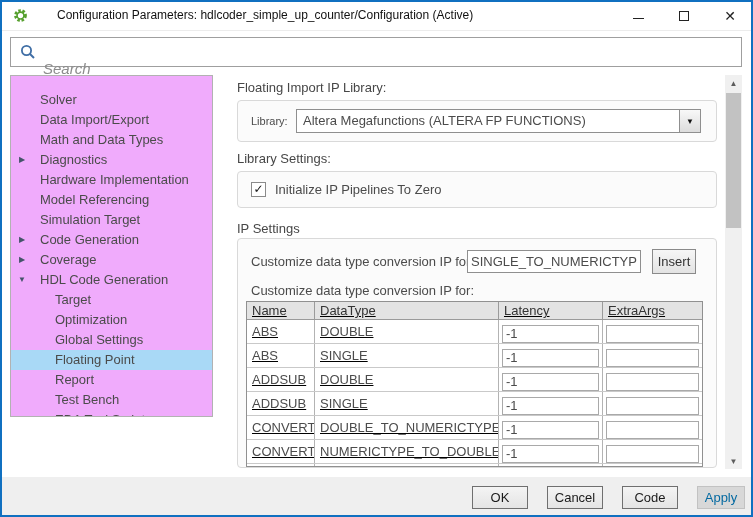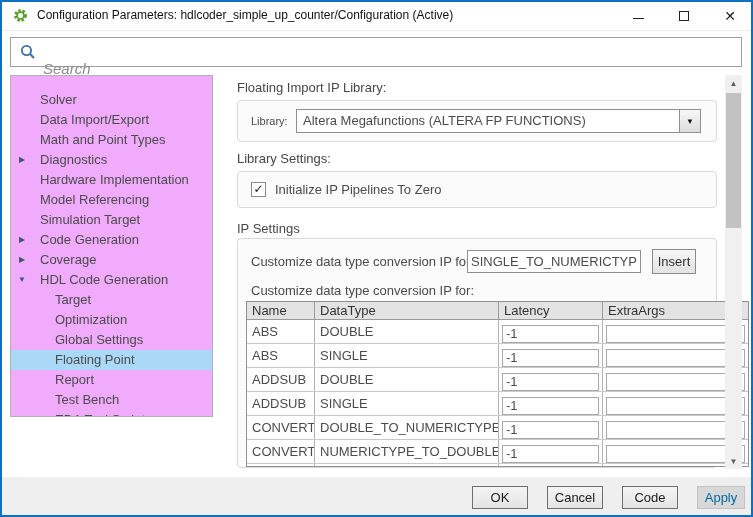--- a/index.html
+++ b/index.html
@@ -4,21 +4,21 @@
 <style>
   * { margin:0; padding:0; box-sizing:border-box; }
   html,body { background:#888; }
   body { font-family:"Liberation Sans","DejaVu Sans",sans-serif; }
 
   .window { position:relative; width:753px; height:517px; background:#ffffff; overflow:hidden; }
   .window::after { content:""; position:absolute; inset:0; border:2px solid #1070c0; pointer-events:none; z-index:50; }
 
   
   .titlebar { position:absolute; top:0; left:0; right:0; height:31px; background:#fff;
-              border-bottom:1px solid #ececec; display:flex; align-items:center; padding-left:13px; }
+              border-bottom:1px solid #ececec; display:flex; align-items:center; padding-left:13px;gap:20px; }
   .title-icon { width:15px; height:15px; flex:0 0 auto; }
   .title-text { margin-left:9px; font-size:12px; color:#111; white-space:nowrap; }
   .win-controls { position:absolute; right:0; top:0; height:31px; display:flex; align-items:center; }
   .ctrl { width:46px; height:31px; display:flex; align-items:center; justify-content:center;
           color:#222; font-size:13px; cursor:default; }
   .ctrl-min-glyph { display:block; width:11px; border-top:1px solid #222; margin-top:6px; }
   .ctrl-max-glyph { display:block; width:10px; height:10px; border:1px solid #222; }
   .ctrl-close { font-size:14px; }
 
   
@@ -72,22 +72,22 @@
   .cust-input { position:absolute; left:229px; top:11px; width:174px; height:23px;
                 border:1px solid #8f8f8f; font-size:13px; color:#4b4b4b; padding:0 3px;
                 font-family:inherit; outline:none; }
   .btn-insert { position:absolute; left:414px; top:10px; width:44px; height:25px;
                 background:linear-gradient(#f6f6f6,#e3e3e3); border:1px solid #8a8a8a;
                 font-size:13px; color:#333; font-family:inherit; }
   .tbl-caption { position:absolute; left:13px; top:42px; height:20px; line-height:20px;
                  font-size:13px; color:#4b4b4b; }
 
   
-  .dtable { position:absolute; left:8px; top:62px; width:503px; height:166px;
-            border:1px solid #909090; background:#c4b5fd; overflow:hidden; }
+  .dtable { position:absolute; left:8px; top:62px; width:457px; height:166px;
+            border:1px solid #909090; background:#c4b5fd; overflow:hidden;text-decoration:underline; }
   .thead { display:flex; height:18px; background:#e3e3e3; border-bottom:1px solid #9a9a9a; }
   .th { font-size:13px; color:#333; line-height:17px; padding-left:5px;
         border-right:1px solid #9a9a9a; overflow:hidden; white-space:nowrap; }
   .trow { display:flex; height:24px; background:#fff; border-bottom:1px solid #c9c9c9; }
   .td { font-size:13px; color:#4b4b4b; line-height:23px; padding-left:5px;
         border-right:1px solid #b3b3b3; overflow:hidden; white-space:nowrap; }
   .td-input { border-right:1px solid #b3b3b3; padding:2px 3px; }
   .c0 { width:68px; } .c1 { width:184px; } .c2 { width:104px; } .c3 { flex:1; border-right:none; }
   .cell-input { width:100%; height:18px; border:1px solid #a9a9a9; font-size:13px;
                 color:#4b4b4b; padding:0 3px; font-family:inherit; outline:none; }
@@ -143,21 +143,21 @@
       <div class="tree-item lvl0">
         <span class="tw-arrow"></span>
         <span class="tw-label">Solver</span>
       </div>
       <div class="tree-item lvl0">
         <span class="tw-arrow"></span>
         <span class="tw-label">Data Import/Export</span>
       </div>
       <div class="tree-item lvl0">
         <span class="tw-arrow"></span>
-        <span class="tw-label">Math and Point Types</span>
+        <span class="tw-label">Math and Data Types</span>
       </div>
       <div class="tree-item lvl0">
         <span class="tw-arrow">▶</span>
         <span class="tw-label">Diagnostics</span>
       </div>
       <div class="tree-item lvl0">
         <span class="tw-arrow"></span>
         <span class="tw-label">Hardware Implementation</span>
       </div>
       <div class="tree-item lvl0">

